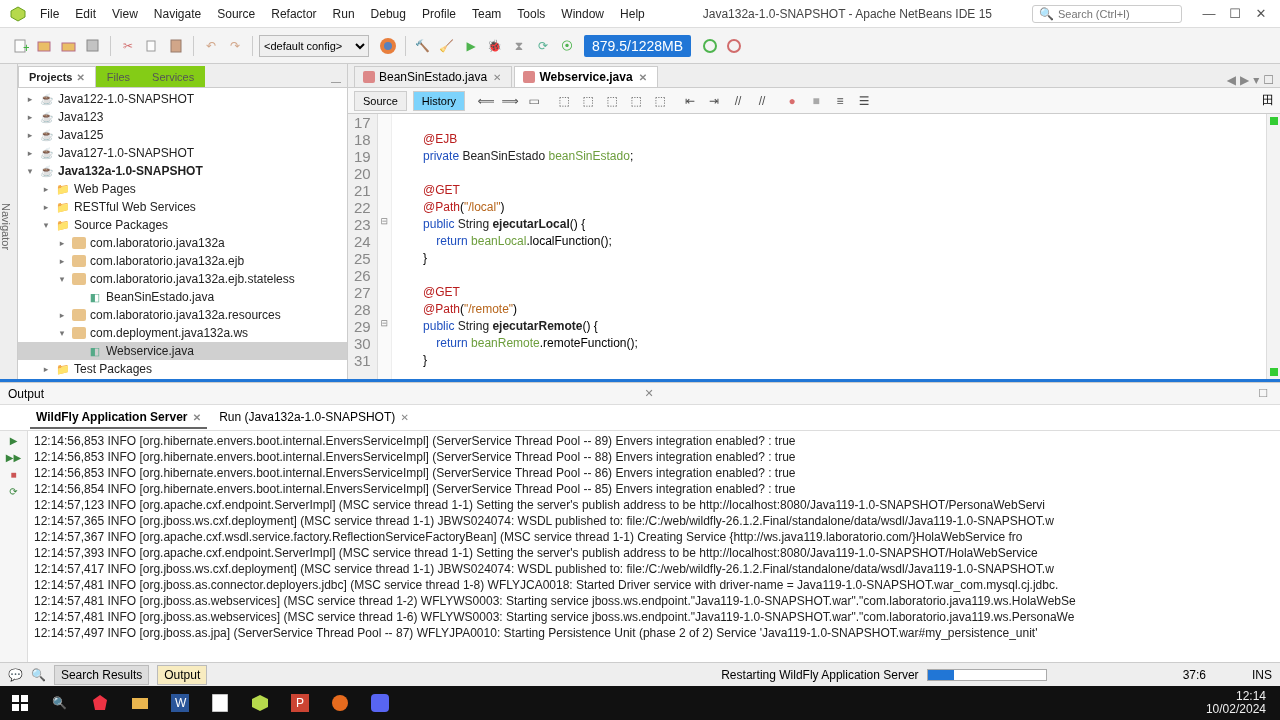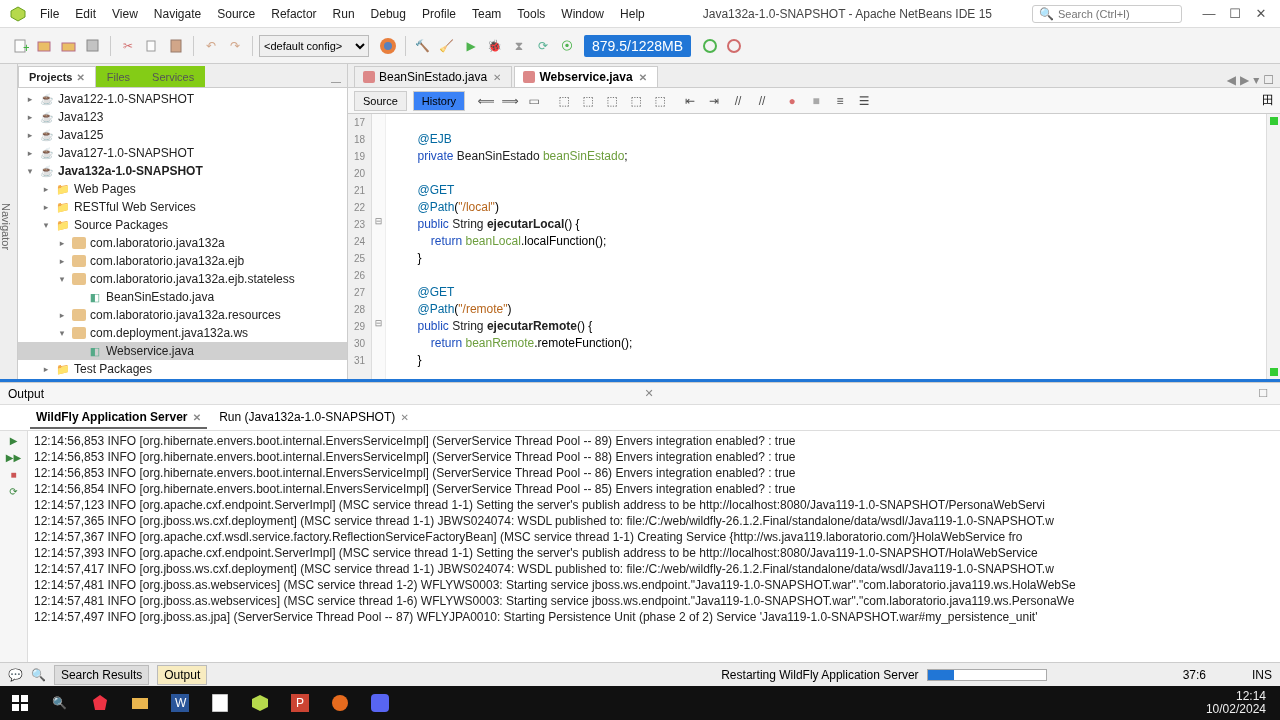--- a/index.html
+++ b/index.html
@@ -35,33 +35,33 @@
 .ic-file { color:#5a8; }
 .ic-folder { color:#c97f1e; }
 .editor-panel { flex:1; display:flex; flex-direction:column; background:#fff; }
 .editor-tabs { display:flex; height:24px; background:#eee; border-bottom:1px solid #ccc; align-items:flex-end; padding-left:6px; }
 .etab { display:flex; align-items:center; padding:3px 8px; gap:4px; font-size:11px; border:1px solid #ccc; border-bottom:none; background:#eee; margin-right:2px; cursor:default; }
 .etab.active { background:#fff; font-weight:bold; }
 .etab .fic { width:12px; height:12px; background:#d88; border-radius:2px; }
 .etab .ex { font-size:10px; color:#888; padding:0 2px; }
 .etab-nav { margin-left:auto; display:flex; gap:4px; padding-right:6px; color:#888; font-size:10px; }
 .editor-toolbar { display:flex; height:26px; align-items:center; border-bottom:1px solid #ccc; background:#f8f8f8; padding:0 6px; gap:6px; }
-.editor-toolbar .mode-btn { padding:3px 8px; font-size:11px; border:1px solid #ccc; background:#3b82f6; cursor:default; }
+.editor-toolbar .mode-btn { padding:3px 8px; font-size:11px; border:1px solid #ccc; background:#7dd3fc; cursor:default; }
 .editor-toolbar .mode-btn.active { background:#eee; }
 .editor-toolbar .mini-btn { width:18px; height:18px; display:flex; align-items:center; justify-content:center; background:transparent; border:none; opacity:0.7; cursor:default; }
 .code-area { flex:1; display:flex; overflow:hidden; font-family:"Consolas",monospace; font-size:13px; }
 .gutter { background:#f0f0f0; color:#888; text-align:right; padding:0 6px; border-right:1px solid #ddd; user-select:none; }
-.gutter div { height:17px; line-height:17px; font-size:10px; }
+.gutter div { height:17px; line-height:17px; font-size:15px; }
 .fold-col { width:14px; background:#fafafa; border-right:1px solid #eee; }
 .fold-col div { height:17px; text-align:center; font-size:9px; color:#888; }
 .code-lines { flex:1; padding-left:18px; position:relative; }
 .code-lines .ln { height:17px; line-height:17px; white-space:pre; }
 .kw { color:#1e4fbf; }
 .str { color:#b7651b; }
-.ann { color:#0369a1; }
+.ann { color:#b91c1c; }
 .typ { color:#222; }
 .fn { color:#222; font-weight:bold; }
 .var { color:#6d9e3d; }
 .right-vbar { width:14px; background:#f3f3f3; border-left:1px solid #ddd; position:relative; }
 .right-vbar .mark-g { position:absolute; right:2px; width:8px; height:8px; background:#3c3; }
 .divider-h { height:3px; background:#2176d6; cursor:row-resize; }
 .output-panel { height:280px; display:flex; flex-direction:column; background:#fff; border-top:1px solid #ccc; }
 .output-header { height:22px; display:flex; align-items:center; padding:0 8px; font-size:12px; border-bottom:1px solid #ddd; background:#f6f6f6; }
 .output-header .ex-btn { margin-left:auto; font-size:11px; color:#888; cursor:default; padding:0 4px; }
 .output-tabs { display:flex; height:26px; align-items:center; padding-left:30px; gap:6px; border-bottom:1px solid #ddd; }
@@ -441,20 +441,21 @@
     <div class="out-log" id="outlog">
         <div>12:14:56,853 INFO  [org.hibernate.envers.boot.internal.EnversServiceImpl] (ServerService Thread Pool -- 89) Envers integration enabled? : true</div>
         <div>12:14:56,853 INFO  [org.hibernate.envers.boot.internal.EnversServiceImpl] (ServerService Thread Pool -- 88) Envers integration enabled? : true</div>
         <div>12:14:56,853 INFO  [org.hibernate.envers.boot.internal.EnversServiceImpl] (ServerService Thread Pool -- 86) Envers integration enabled? : true</div>
         <div>12:14:56,854 INFO  [org.hibernate.envers.boot.internal.EnversServiceImpl] (ServerService Thread Pool -- 85) Envers integration enabled? : true</div>
         <div>12:14:57,123 INFO  [org.apache.cxf.endpoint.ServerImpl] (MSC service thread 1-1) Setting the server's publish address to be http://localhost:8080/Java119-1.0-SNAPSHOT/PersonaWebServi</div>
         <div>12:14:57,365 INFO  [org.jboss.ws.cxf.deployment] (MSC service thread 1-1) JBWS024074: WSDL published to: file:/C:/web/wildfly-26.1.2.Final/standalone/data/wsdl/Java119-1.0-SNAPSHOT.w</div>
         <div>12:14:57,367 INFO  [org.apache.cxf.wsdl.service.factory.ReflectionServiceFactoryBean] (MSC service thread 1-1) Creating Service {http://ws.java119.laboratorio.com/}HolaWebService fro</div>
         <div>12:14:57,393 INFO  [org.apache.cxf.endpoint.ServerImpl] (MSC service thread 1-1) Setting the server's publish address to be http://localhost:8080/Java119-1.0-SNAPSHOT/HolaWebService</div>
         <div>12:14:57,417 INFO  [org.jboss.ws.cxf.deployment] (MSC service thread 1-1) JBWS024074: WSDL published to: file:/C:/web/wildfly-26.1.2.Final/standalone/data/wsdl/Java119-1.0-SNAPSHOT.w</div>
+        <div>12:14:57,481 INFO  [org.jboss.as.connector.deployers.jdbc] (MSC service thread 1-8) WFLYJCA0018: Started Driver service with driver-name = Java119-1.0-SNAPSHOT.war_com.mysql.cj.jdbc.</div>
         <div>12:14:57,481 INFO  [org.jboss.as.webservices] (MSC service thread 1-2) WFLYWS0003: Starting service jboss.ws.endpoint."Java119-1.0-SNAPSHOT.war"."com.laboratorio.java119.ws.HolaWebSe</div>
         <div>12:14:57,481 INFO  [org.jboss.as.webservices] (MSC service thread 1-6) WFLYWS0003: Starting service jboss.ws.endpoint."Java119-1.0-SNAPSHOT.war"."com.laboratorio.java119.ws.PersonaWe</div>
         <div>12:14:57,497 INFO  [org.jboss.as.jpa] (ServerService Thread Pool -- 87) WFLYJPA0010: Starting Persistence Unit (phase 2 of 2) Service 'Java119-1.0-SNAPSHOT.war#my_persistence_unit'</div>
       </div>
   </div>
 </div>
 
 <div class="statusbar">
   <span>💬</span>
   <span>🔍</span>

